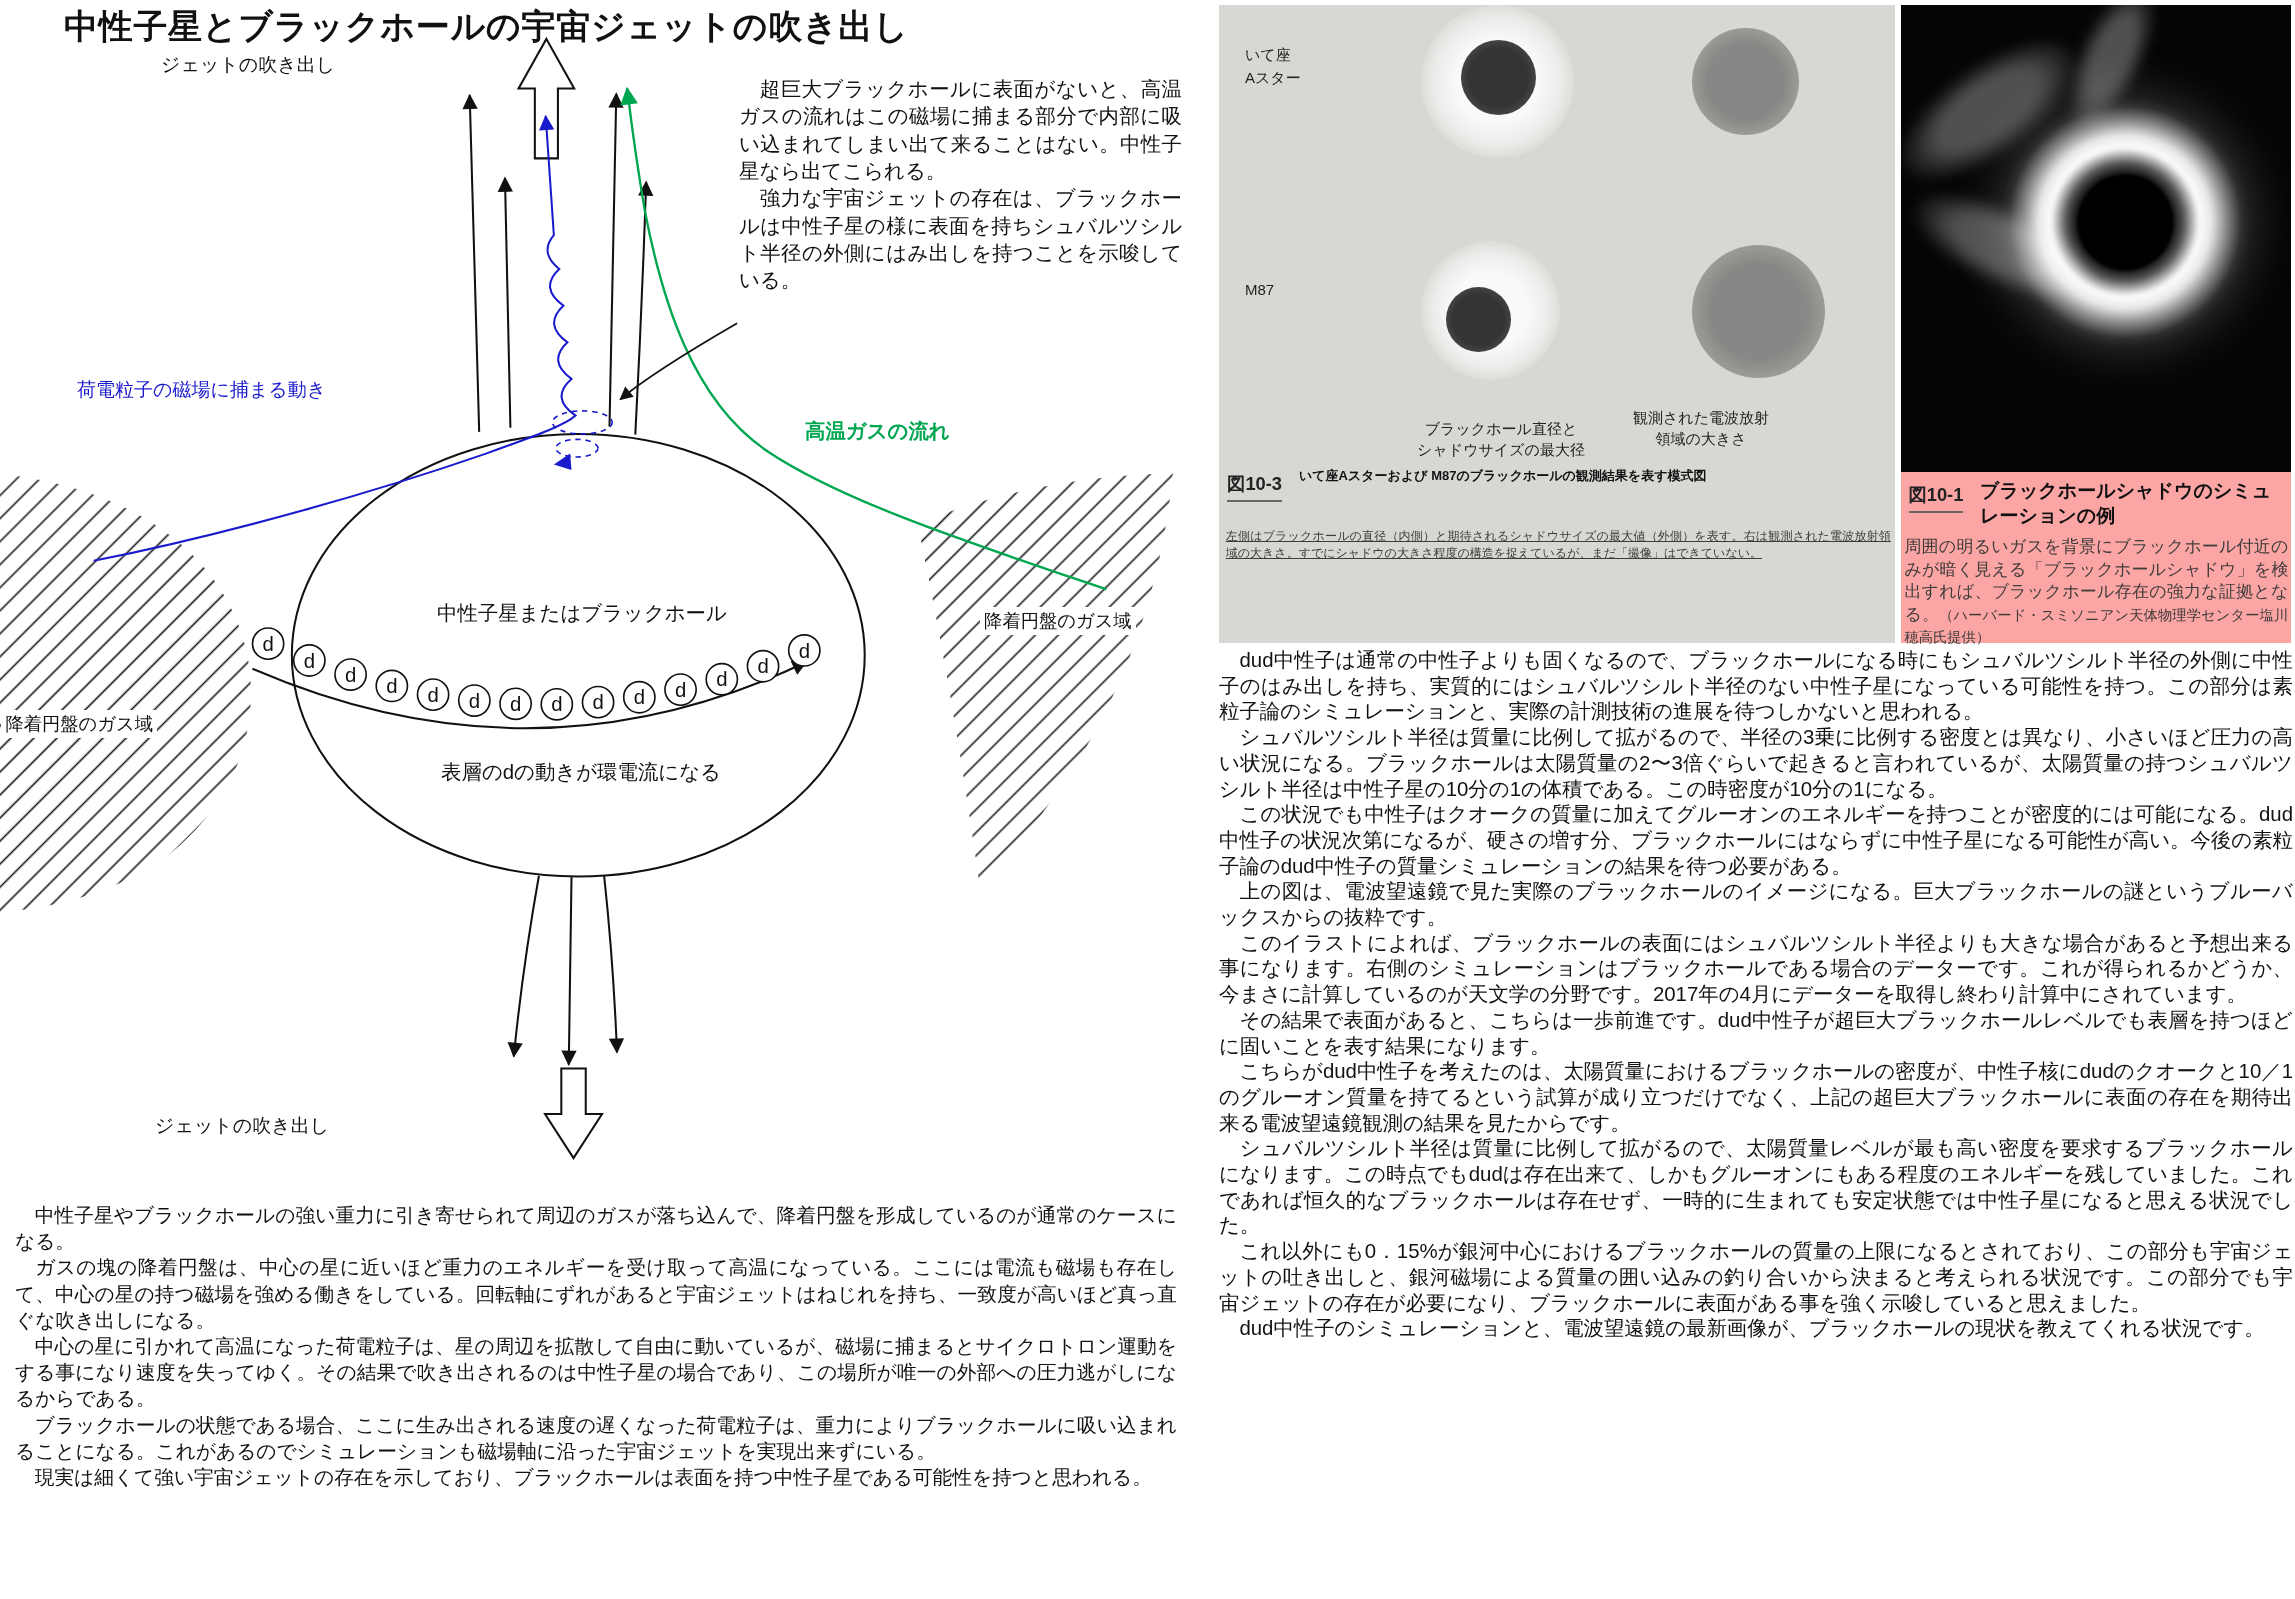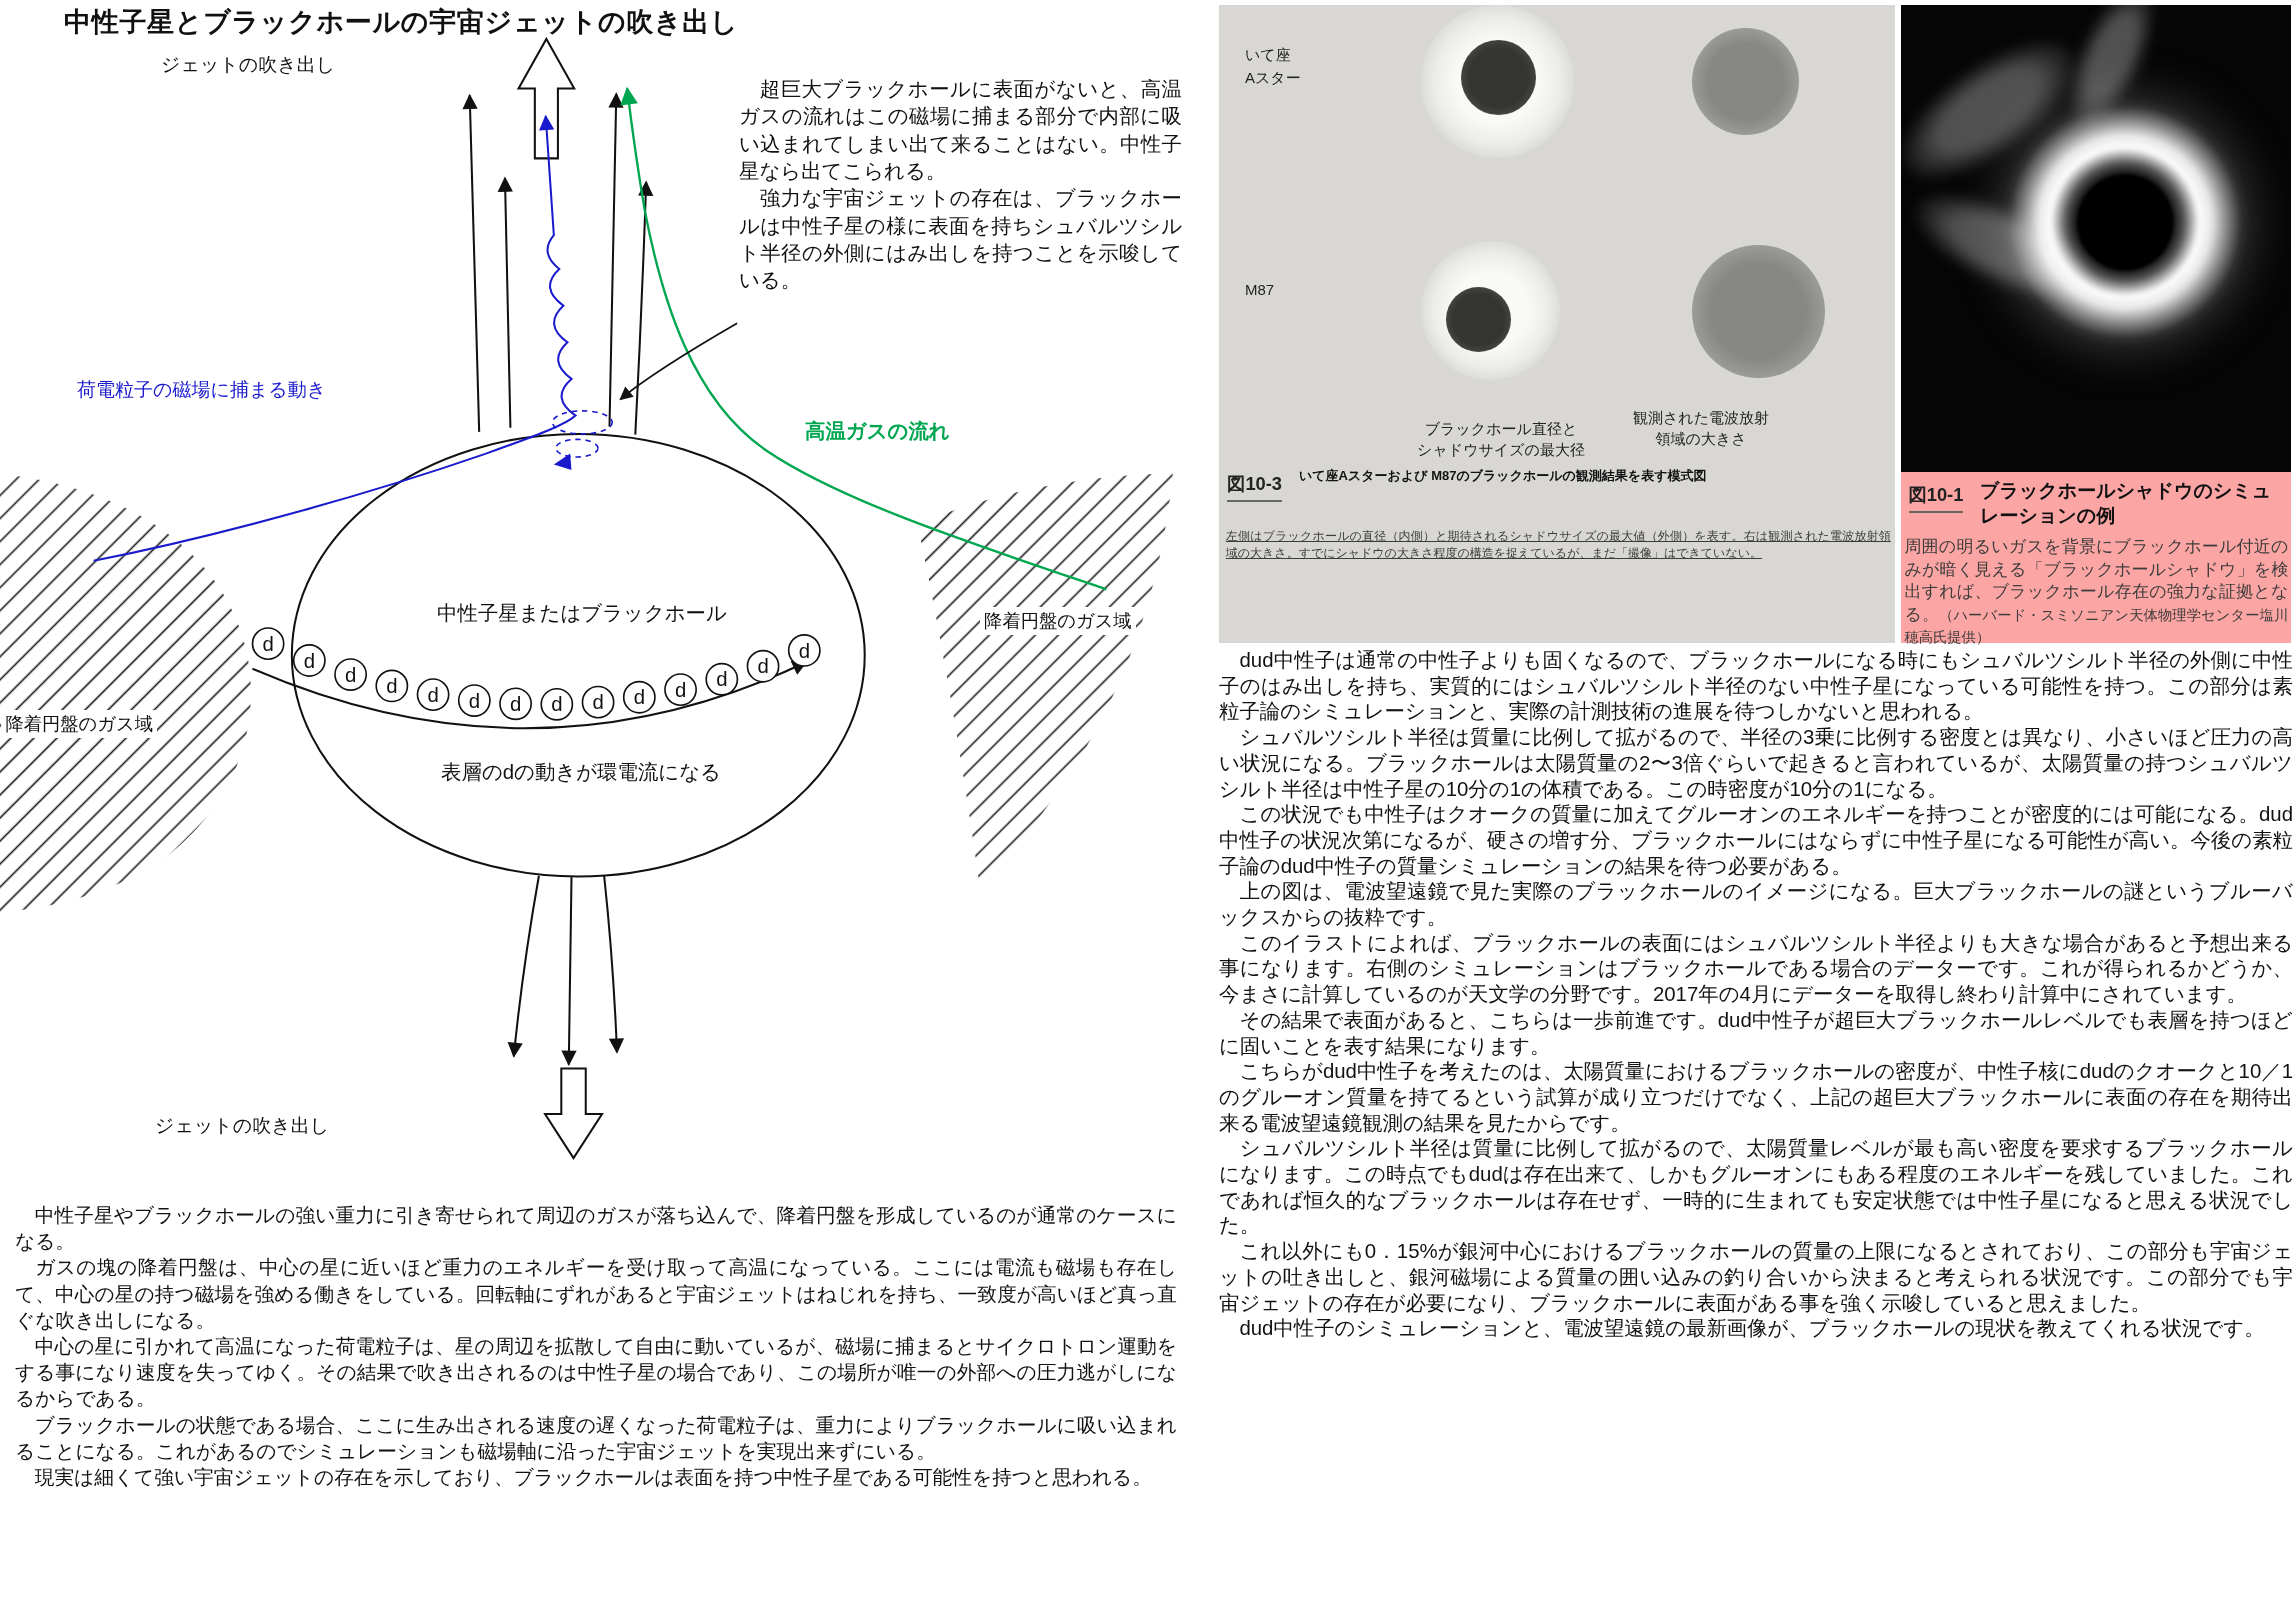--- a/index.html
+++ b/index.html
@@ -6,21 +6,21 @@
     --blue:#1a1acd;
     --green:#00a650;
   }
   html,body{margin:0;padding:0;background:#ffffff;}
   .page{
     position:relative;width:2295px;height:1600px;background:#ffffff;overflow:hidden;
     font-family:"Liberation Sans","DejaVu Sans",sans-serif;color:#111;
   }
   
   #page-title{
-    position:absolute;left:64px;top:4.1px;font-size:27px;font-weight:600;letter-spacing:0.7px;white-space:nowrap;
+    position:absolute;left:64px;top:4.1px;font-size:34px;font-weight:600;letter-spacing:0.7px;white-space:nowrap;
   }
   #diagram-svg{position:absolute;left:0;top:0;}
   .diagram-label{position:absolute;font-size:19px;color:#111;white-space:nowrap;}
   #jet-top-label{left:161px;top:52px;}
   #blue-label{left:77px;top:377px;color:var(--blue);}
   #green-label{left:805px;top:417px;color:var(--green);font-weight:bold;font-size:20.4px;}
   #center-label{left:436px;top:599px;width:292px;text-align:center;font-size:20.4px;}
   #ring-label{left:428px;top:758px;width:306px;text-align:center;font-size:20.4px;}
   #gas-right-label{left:980px;top:607px;background:#fff;padding:1.4px 4.1px;font-size:18.3px;}
   #gas-left-label{left:1.4px;top:710px;background:#fff;padding:1.4px 4.1px;font-size:18.3px;}

